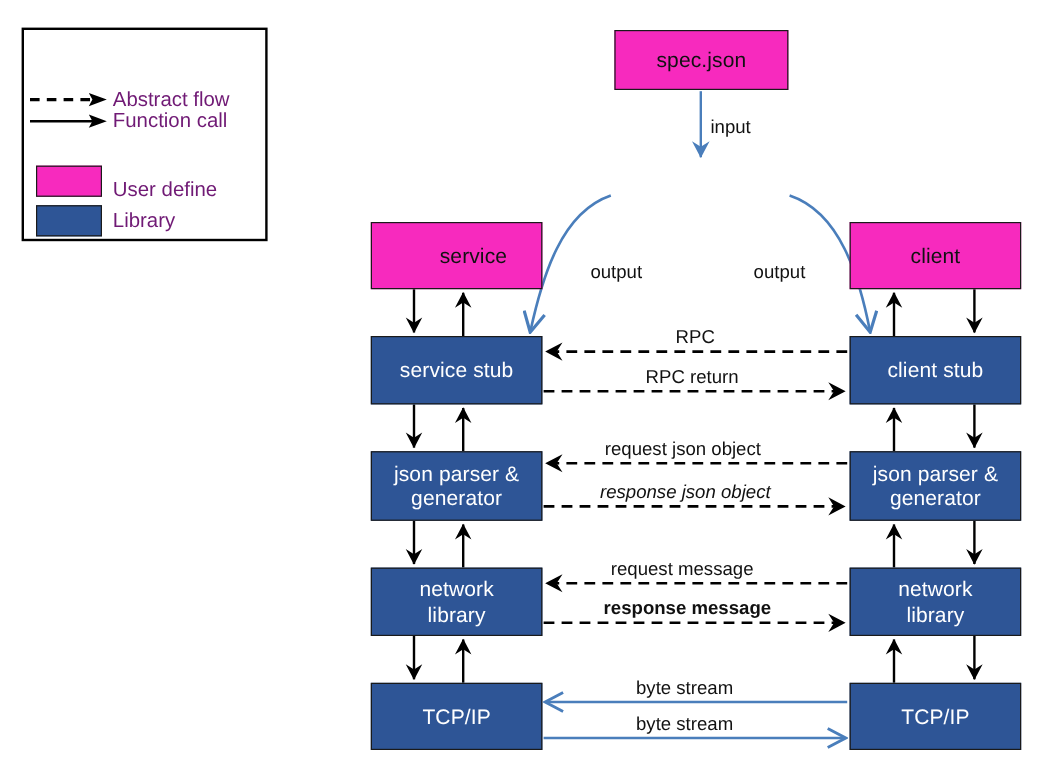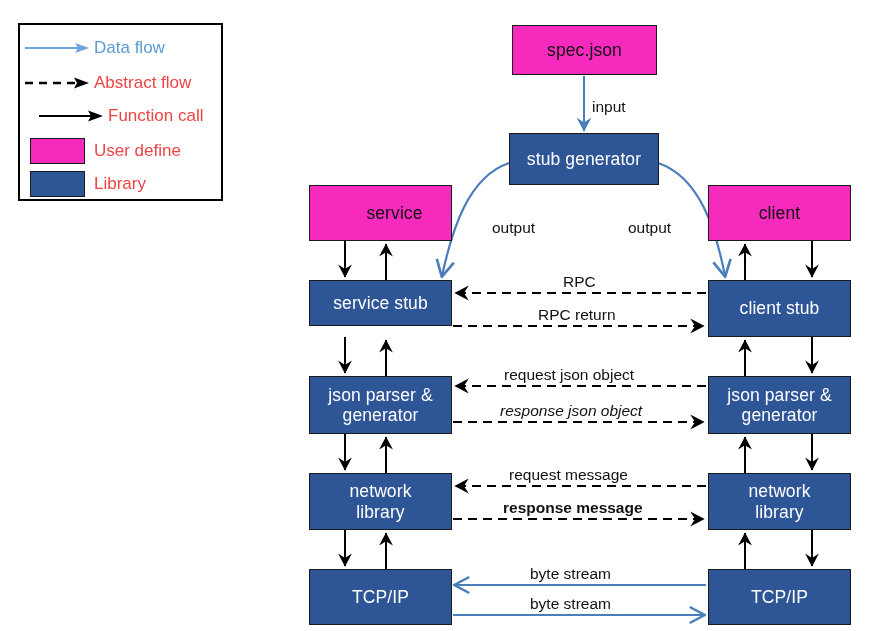--- a/index.html
+++ b/index.html
@@ -70,21 +70,21 @@
   .legend-sym {
     width: 74px;
     flex: 0 0 74px;
     display: flex;
     align-items: center;
     justify-content: center;
     height: 100%;
   }
   .legend-label {
     font-size: 17px;
-    color: #ef4444;
+    color: #701a75;
     white-space: nowrap;
   }
   .legend-label.blue { color: #5B9BD5; }
   .swatch {
     width: 55px;
     height: 26px;
     border: 1.4px solid #1a1a1a;
     box-sizing: border-box;
   }
   .swatch.user { background: #F72ABE; }
@@ -99,51 +99,42 @@
     padding: 0 3px;
   }
 </style>
 </head>
 <body>
 
 <div id="canvas">
 
   <div id="legend">
 
-    <div class="legend-row" style="top:5px;">
-      <div class="legend-sym">
-        <svg width="68" height="16" viewBox="0 0 68 16">
-          <line x1="2" y1="8" x2="56" y2="8" stroke="#6EA5DC" stroke-width="2.2"></line>
-          <path d="M66 8 L52 3 L55 8 L52 13 Z" fill="#6EA5DC"></path>
-        </svg>
-      </div>
-      <div class="legend-label blue">Data flow</div>
-    </div>
 
     <div class="legend-row" style="top:40px;">
       <div class="legend-sym">
         <svg width="68" height="16" viewBox="0 0 68 16">
           <line x1="2" y1="8" x2="52" y2="8" stroke="#000000" stroke-width="2.6" stroke-dasharray="8,6"></line>
           <path d="M66 8 L51 2.5 L54 8 L51 13.5 Z" fill="#000000"></path>
         </svg>
       </div>
       <div class="legend-label">Abstract flow</div>
     </div>
 
-    <div class="legend-row" style="top:73px;padding-left:14px;">
+    <div class="legend-row" style="top:58px;">
       <div class="legend-sym">
         <svg width="68" height="16" viewBox="0 0 68 16">
           <line x1="2" y1="8" x2="56" y2="8" stroke="#000000" stroke-width="2.2"></line>
           <path d="M66 8 L51 2.5 L54 8 L51 13.5 Z" fill="#000000"></path>
         </svg>
       </div>
       <div class="legend-label">Function call</div>
     </div>
 
-    <div class="legend-row" style="top:108px;">
+    <div class="legend-row" style="top:108px;align-items:flex-end;">
       <div class="legend-sym">
         <div class="swatch user"></div>
       </div>
       <div class="legend-label">User define</div>
     </div>
 
     <div class="legend-row" style="top:141px;">
       <div class="legend-sym">
         <div class="swatch lib"></div>
       </div>
@@ -216,33 +207,30 @@
     <line x1="453" y1="519" x2="704" y2="519" stroke="#000000" stroke-width="2.2" stroke-dasharray="9,6" marker-end="url(#ahBlack)"></line>
 
     <line x1="706" y1="585" x2="455" y2="585" stroke="#4A7EBB" stroke-width="2" marker-end="url(#ahBlueOpen)"></line>
     <line x1="453" y1="615" x2="704" y2="615" stroke="#4A7EBB" stroke-width="2" marker-end="url(#ahBlueOpen)"></line>
   </svg>
 
   <div class="node user" style="left:512px; top:25px; width:145px; height:50px;">
     <span>spec.json</span>
   </div>
 
-  <div class="node lib" style="left:509px; top:133px; width:150px; height:52px;">
-    <span>stub generator</span>
-  </div>
 
   <div class="node user" style="left:309px; top:185px; width:143px; height:56px;padding-left:28px;">
     <span>service</span>
   </div>
 
   <div class="node user" style="left:708px; top:185px; width:143px; height:56px;">
     <span>client</span>
   </div>
 
-  <div class="node lib" style="left:309px; top:280px; width:143px; height:46px;">
+  <div class="node lib" style="left:309px; top:280px; width:143px; height:57px;">
     <span>service stub</span>
   </div>
 
   <div class="node lib" style="left:708px; top:280px; width:143px; height:57px;">
     <span>client stub</span>
   </div>
 
   <div class="node lib" style="left:309px; top:376px; width:143px; height:58px; flex-direction:column;">
     <span>json parser &amp;</span>
     <span>generator</span>

